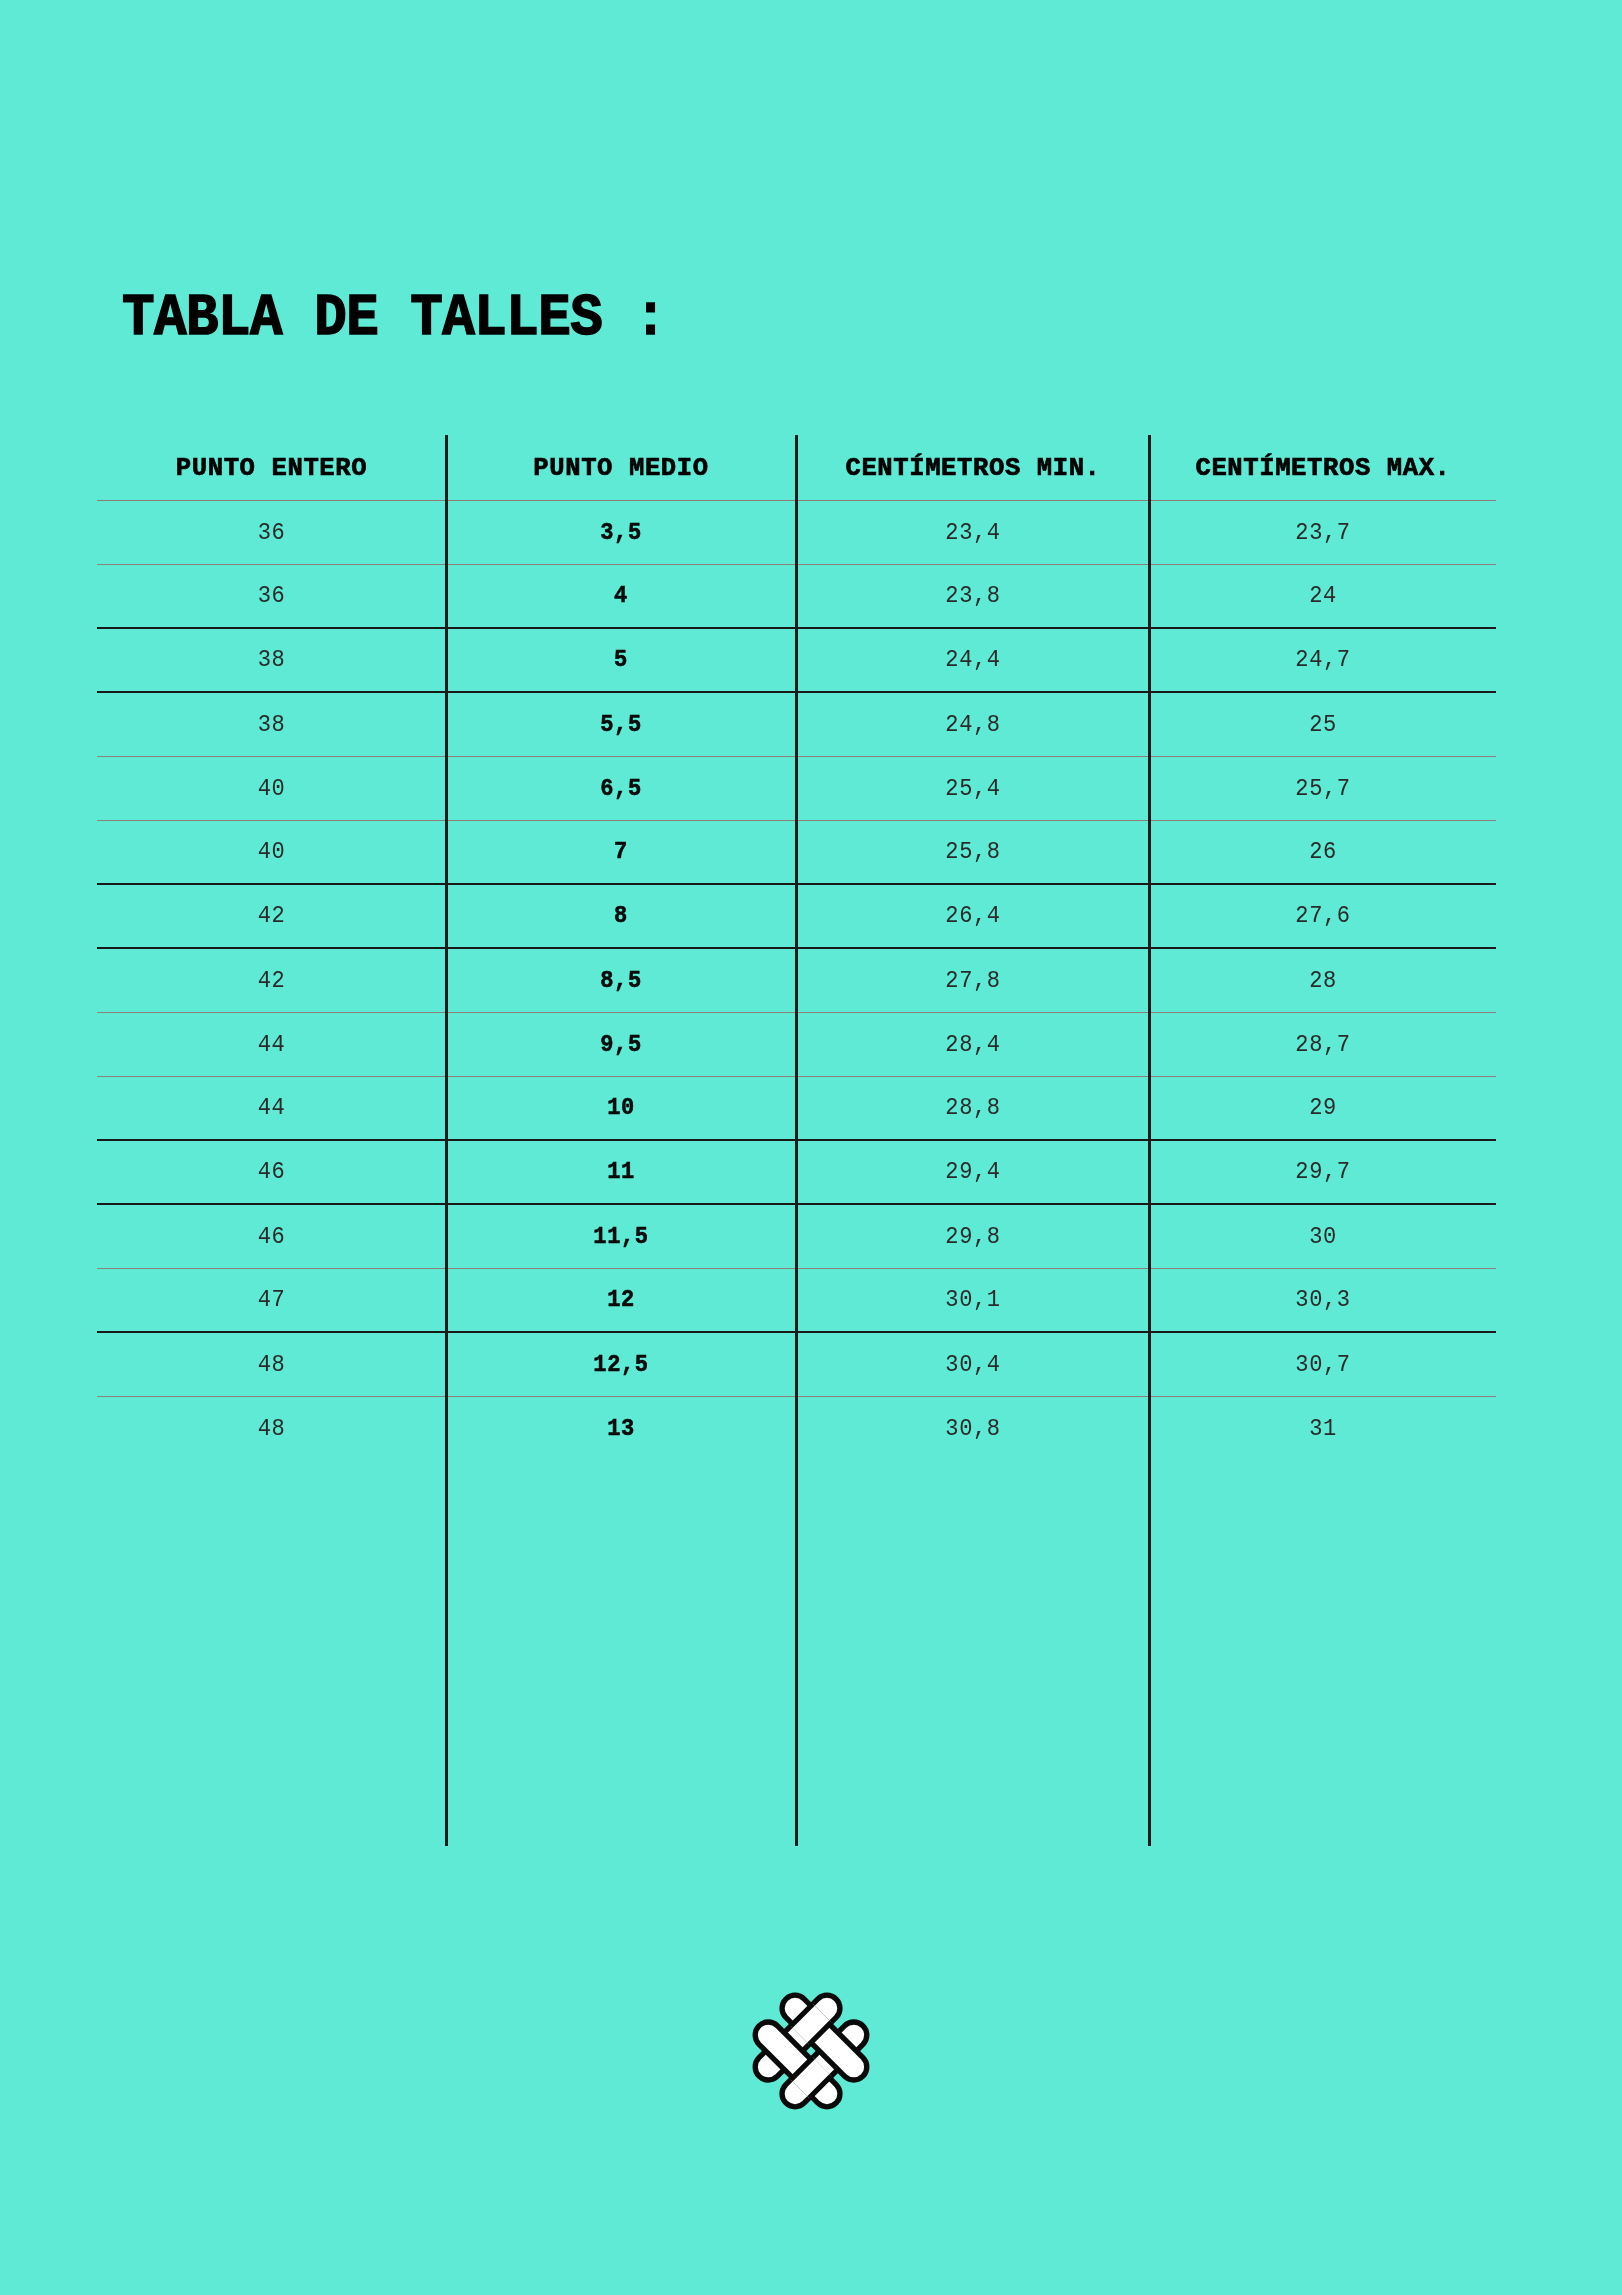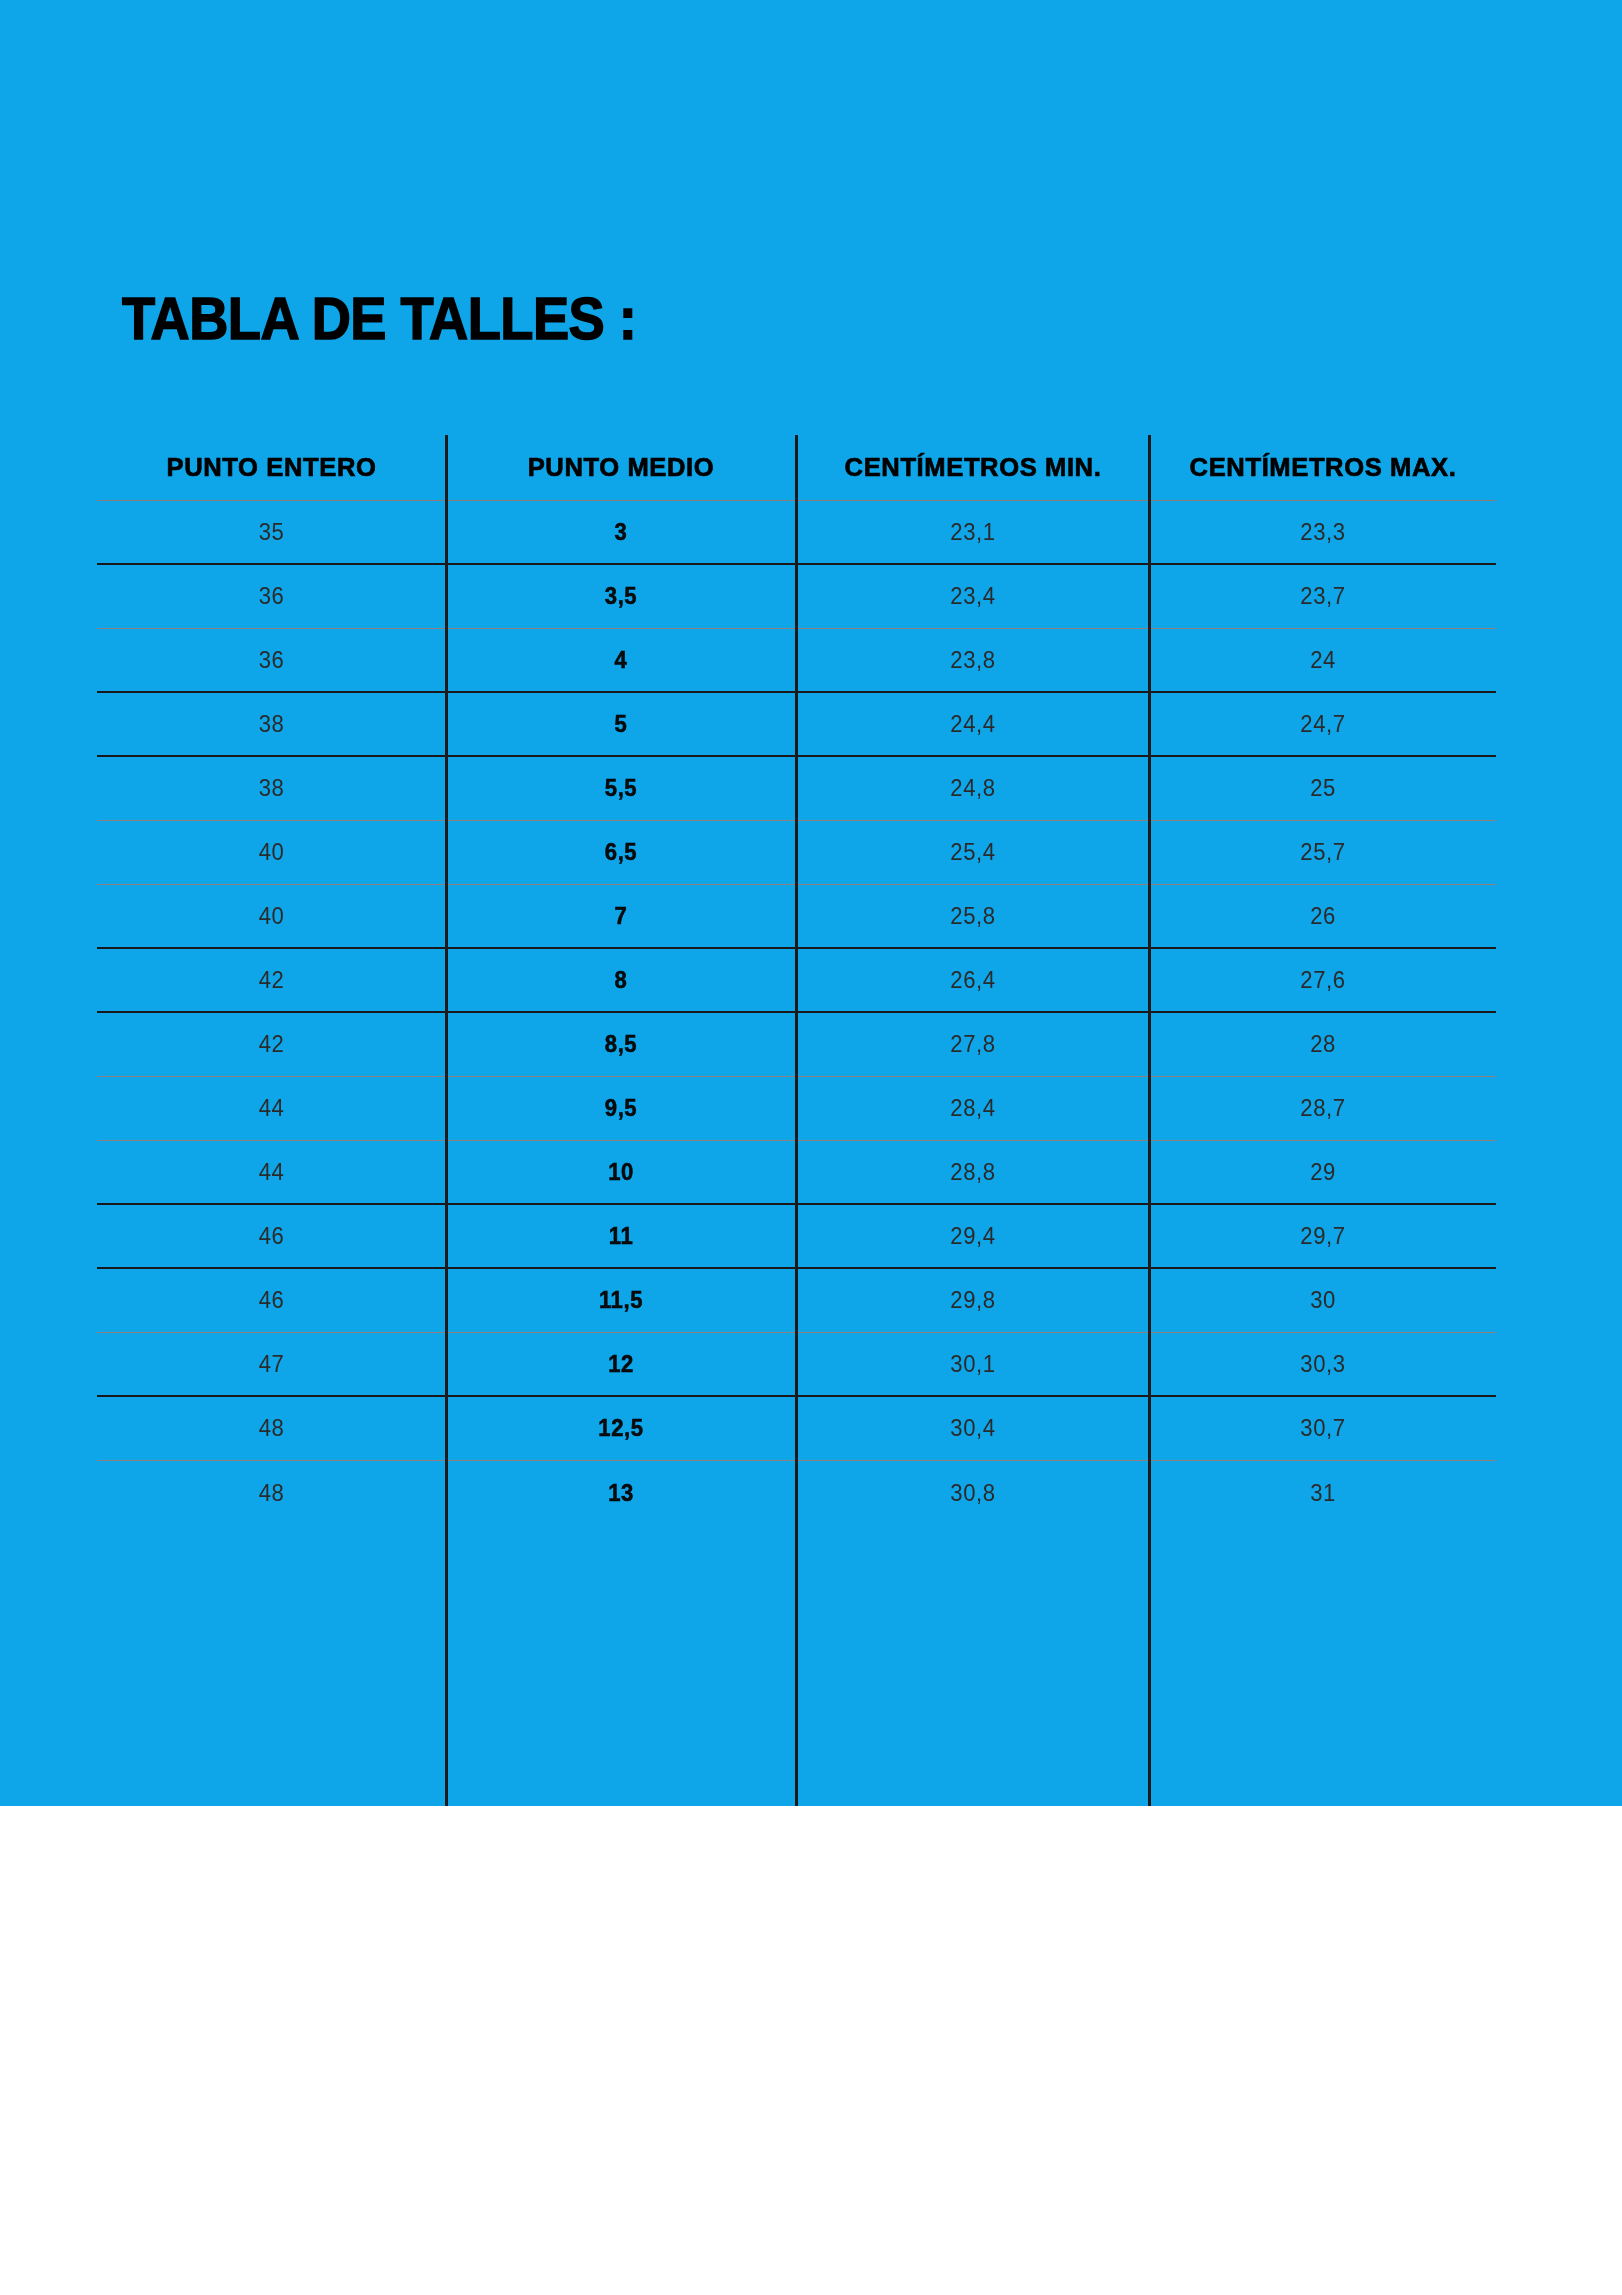--- a/index.html
+++ b/index.html
@@ -1,18 +1,18 @@
 <!DOCTYPE html>
 <html style="font-size:9.2px"><head>
 <meta charset="utf-8">
 <style>
   html,body { margin:0; padding:0; background:#ffffff; }
   .page {
-    position:relative; width:1623px; height:1806px; background:#0ea5e9;
-    font-family:Liberation Sans, sans-serif; color:#111; overflow:hidden;
+    position:relative; width:1623px; height:2295px; background:#5eead4;
+    font-family:Liberation Mono, monospace; color:#111; overflow:hidden;
   }
 
   
   .title {
     position:absolute; left:122px; top:285px; margin:0;
     font-size:59px; font-weight:700; letter-spacing:-0.6px;
     -webkit-text-stroke:1.5px #000;
     transform:scaleX(0.92); transform-origin:left top;
     white-space:nowrap; color:#000;
   }
@@ -63,26 +63,20 @@
     <div class="vline v3"></div>
 
     <div class="thead grid-cols">
       <div class="th">PUNTO ENTERO</div>
       <div class="th">PUNTO MEDIO</div>
       <div class="th">CENTÍMETROS MIN.</div>
       <div class="th">CENTÍMETROS MAX.</div>
     </div>
 
     <div id="tbody">
-  <div class="row grid-cols thick">
-    <div class="cell col-entero">35</div>
-    <div class="cell col-medio">3</div>
-    <div class="cell col-min">23,1</div>
-    <div class="cell col-max">23,3</div>
-  </div>
 
   <div class="row grid-cols thin">
     <div class="cell col-entero">36</div>
     <div class="cell col-medio">3,5</div>
     <div class="cell col-min">23,4</div>
     <div class="cell col-max">23,7</div>
   </div>
 
   <div class="row grid-cols thick">
     <div class="cell col-entero">36</div>

